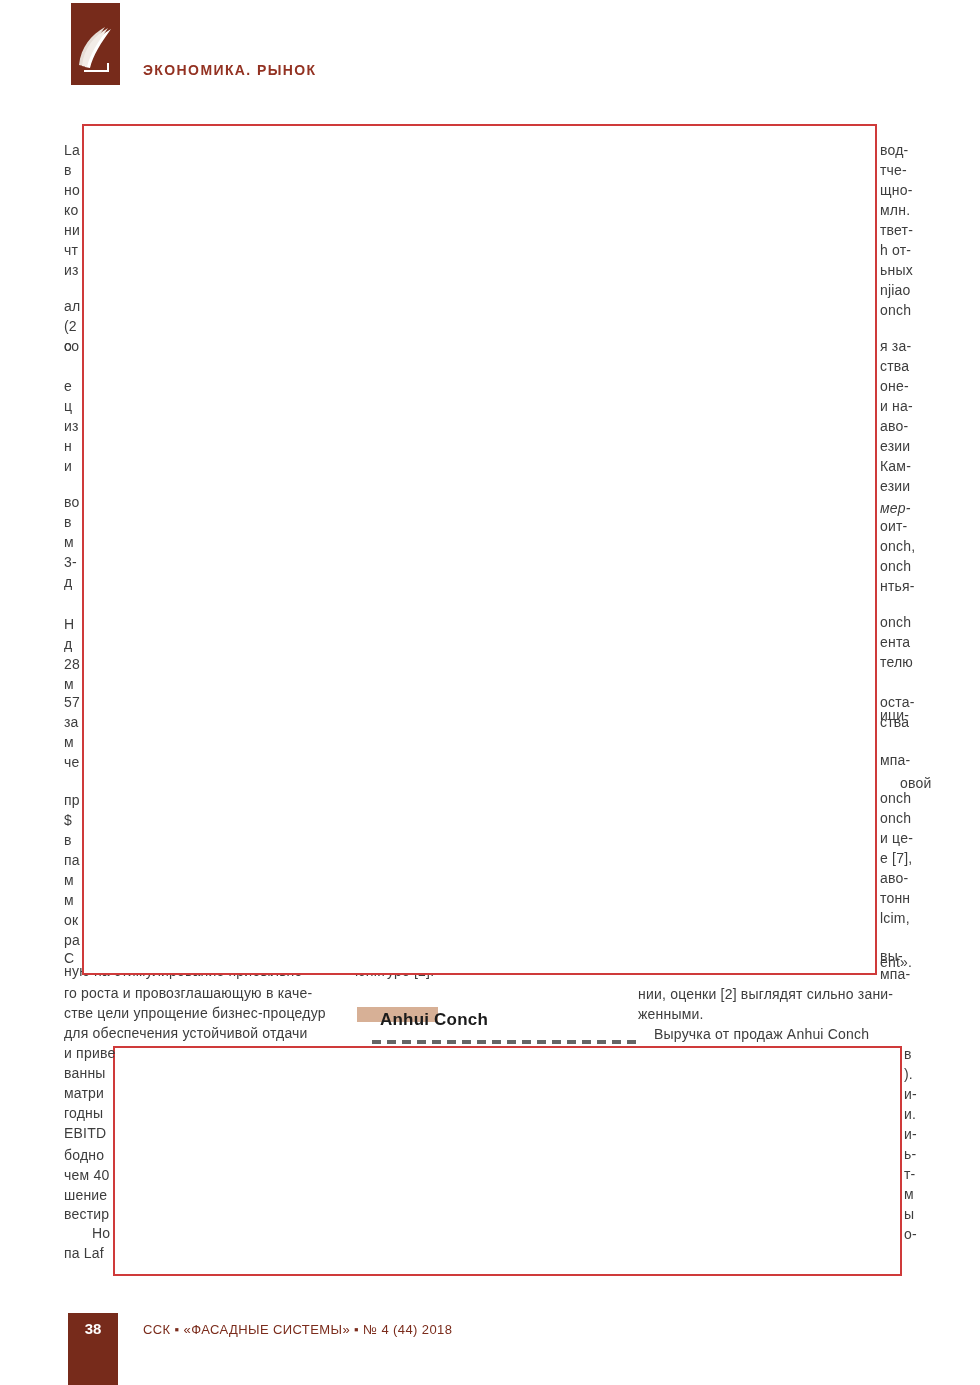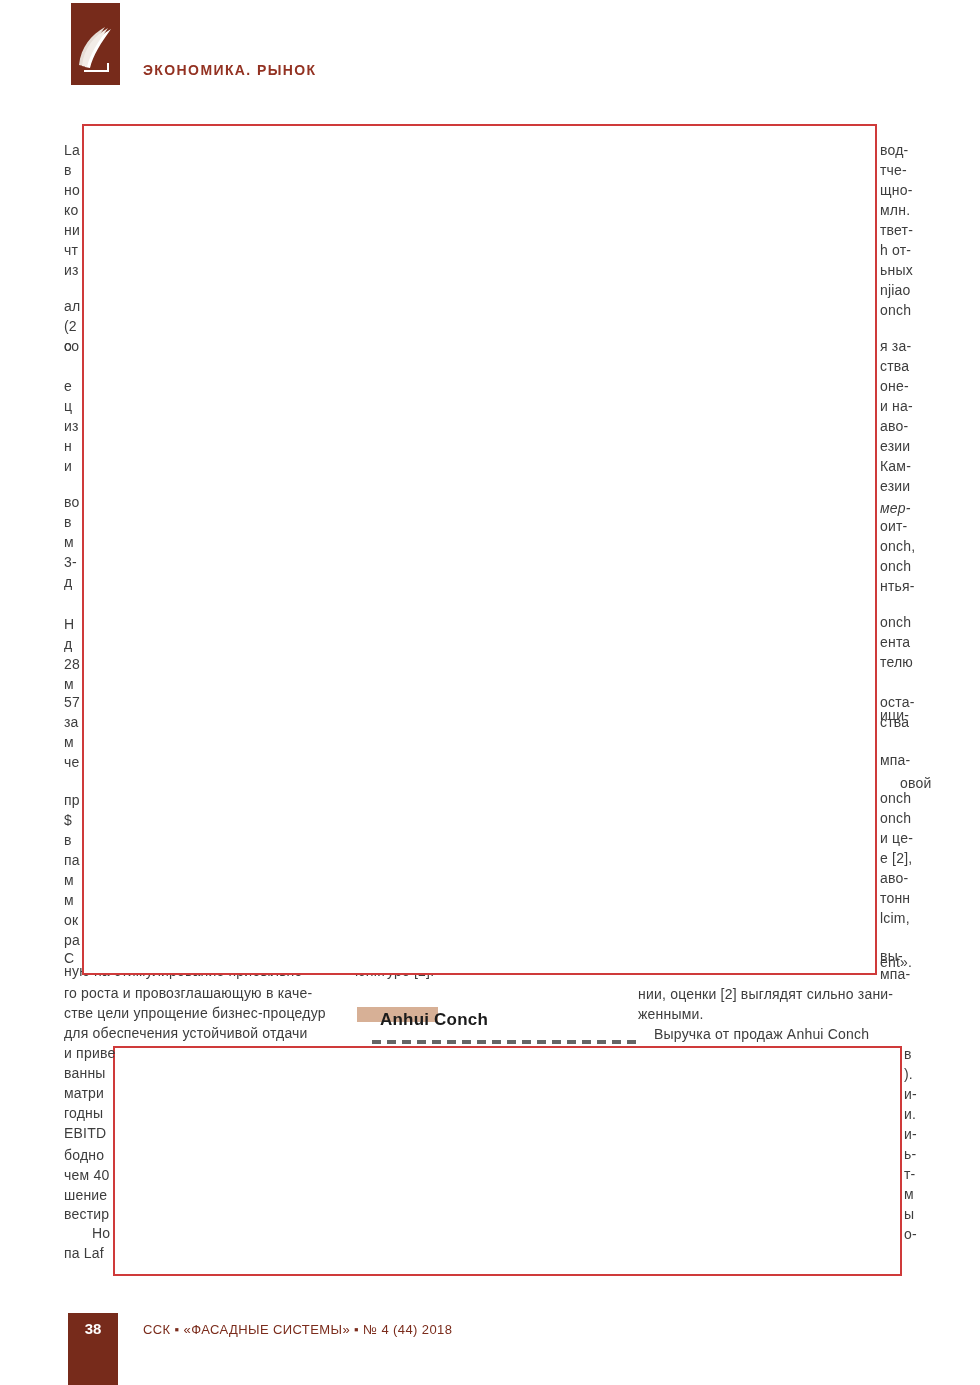--- a/index.html
+++ b/index.html
@@ -173,21 +173,21 @@
       <span class="ln" style="left: 880px; top: 635px;">ента</span>
       <span class="ln" style="left: 880px; top: 655px;">телю</span>
       <span class="ln" style="left: 880px; top: 675px; margin-top: 33px;">ици-</span>
       <span class="ln" style="left: 880px; top: 695px;">оста-</span>
       <span class="ln" style="left: 880px; top: 715px;">ства</span>
       <span class="ln" style="left: 900px; top: 735px; margin-top: 41px;">овой</span>
       <span class="ln" style="left: 880px; top: 753px;">мпа-</span>
       <span class="ln" style="left: 880px; top: 791px;">onch</span>
       <span class="ln" style="left: 880px; top: 811px;">onch</span>
       <span class="ln" style="left: 880px; top: 831px; text-align: center;">и це-</span>
-      <span class="ln" style="left: 880px; top: 851px;">е [2],</span>
+      <span class="ln" style="left: 880px; top: 851px;">е [7],</span>
       <span class="ln" style="left: 880px; top: 871px;">аво-</span>
       <span class="ln" style="left: 880px; top: 891px;">тонн</span>
       <span class="ln" style="left: 880px; top: 911px;">lcim,</span>
       <span class="ln" style="left: 880px; top: 955px;">ent».</span>
       <span class="ln" style="left: 880px; top: 949px;">вы-</span>
       <span class="ln" style="left: 880px; top: 967px;">мпа-</span>
     </div>
   <div class="fillwrap">
       <span class="ln" style="left: 638px; top: 987px;">нии, оценки [2] выглядят сильно зани-</span>
       <span class="ln" style="left: 638px; top: 1007px;">женными.</span>

